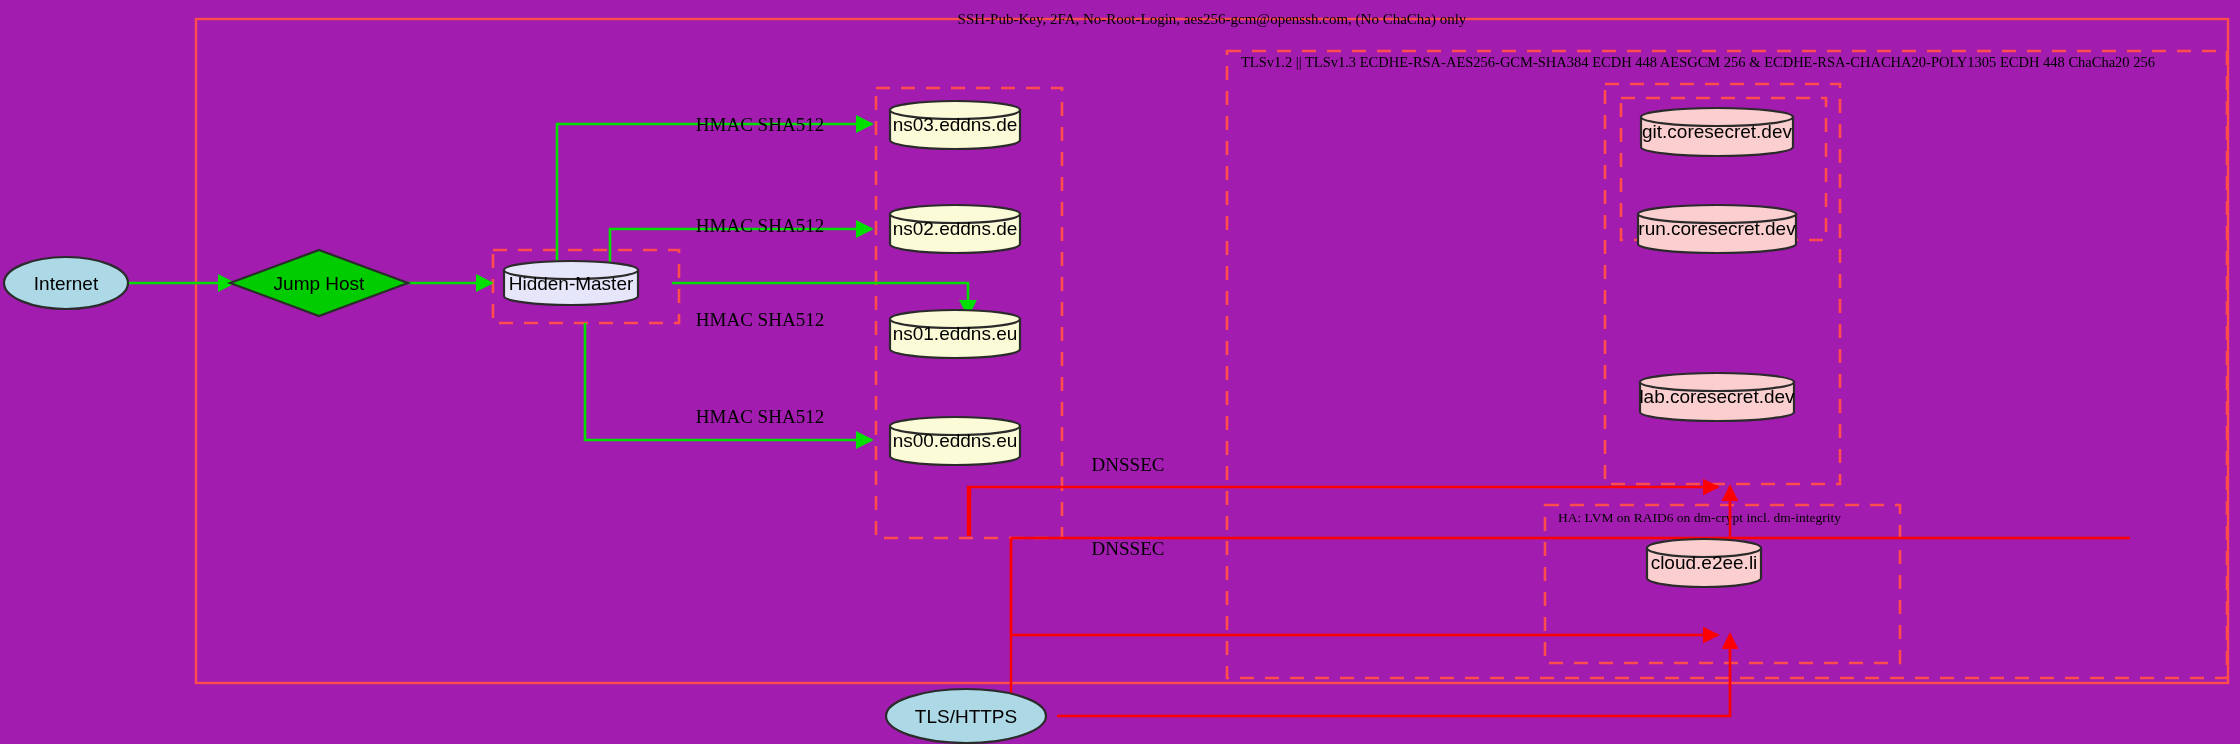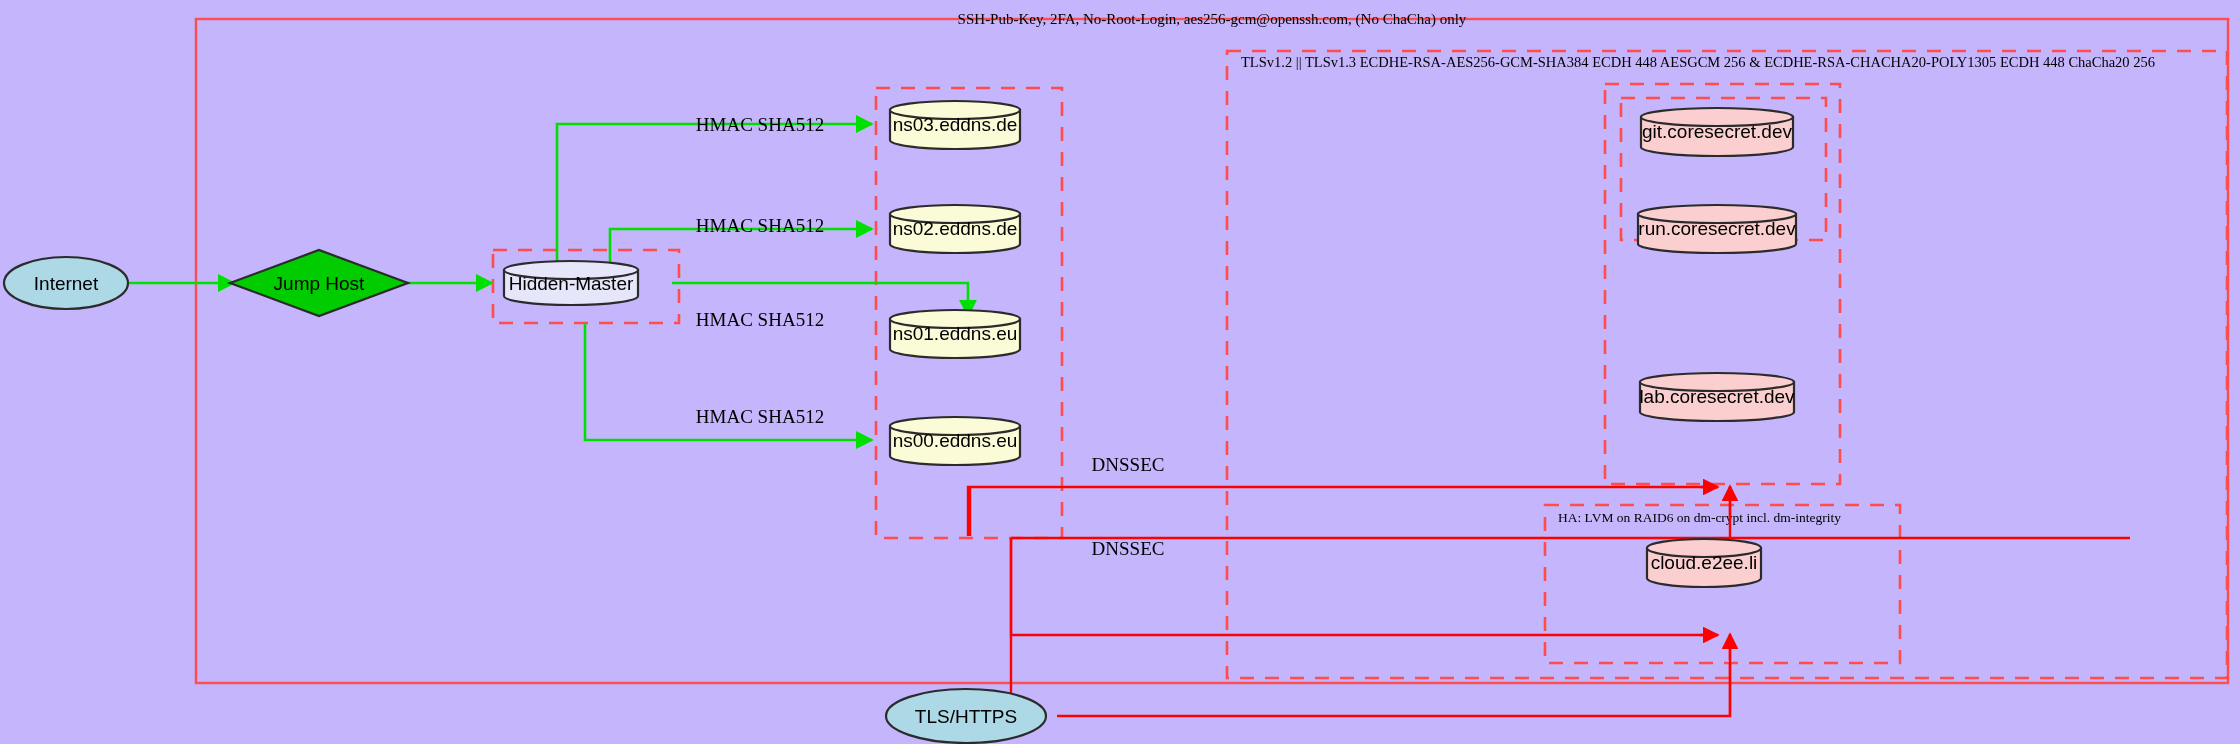--- a/index.html
+++ b/index.html
@@ -4,21 +4,21 @@
 <style>
   html, body {
     margin: 0;
     padding: 0;
     background: #ffffff;
   }
   #diagram-root {
     position: relative;
     width: 2240px;
     height: 744px;
-    background: #c4b5fd;
+    background: #a21caf;
     font-family: "Liberation Sans", sans-serif;
     overflow: hidden;
   }
   svg#canvas {
     position: absolute;
     left: 0;
     top: 0;
     width: 2240px;
     height: 744px;
   }

